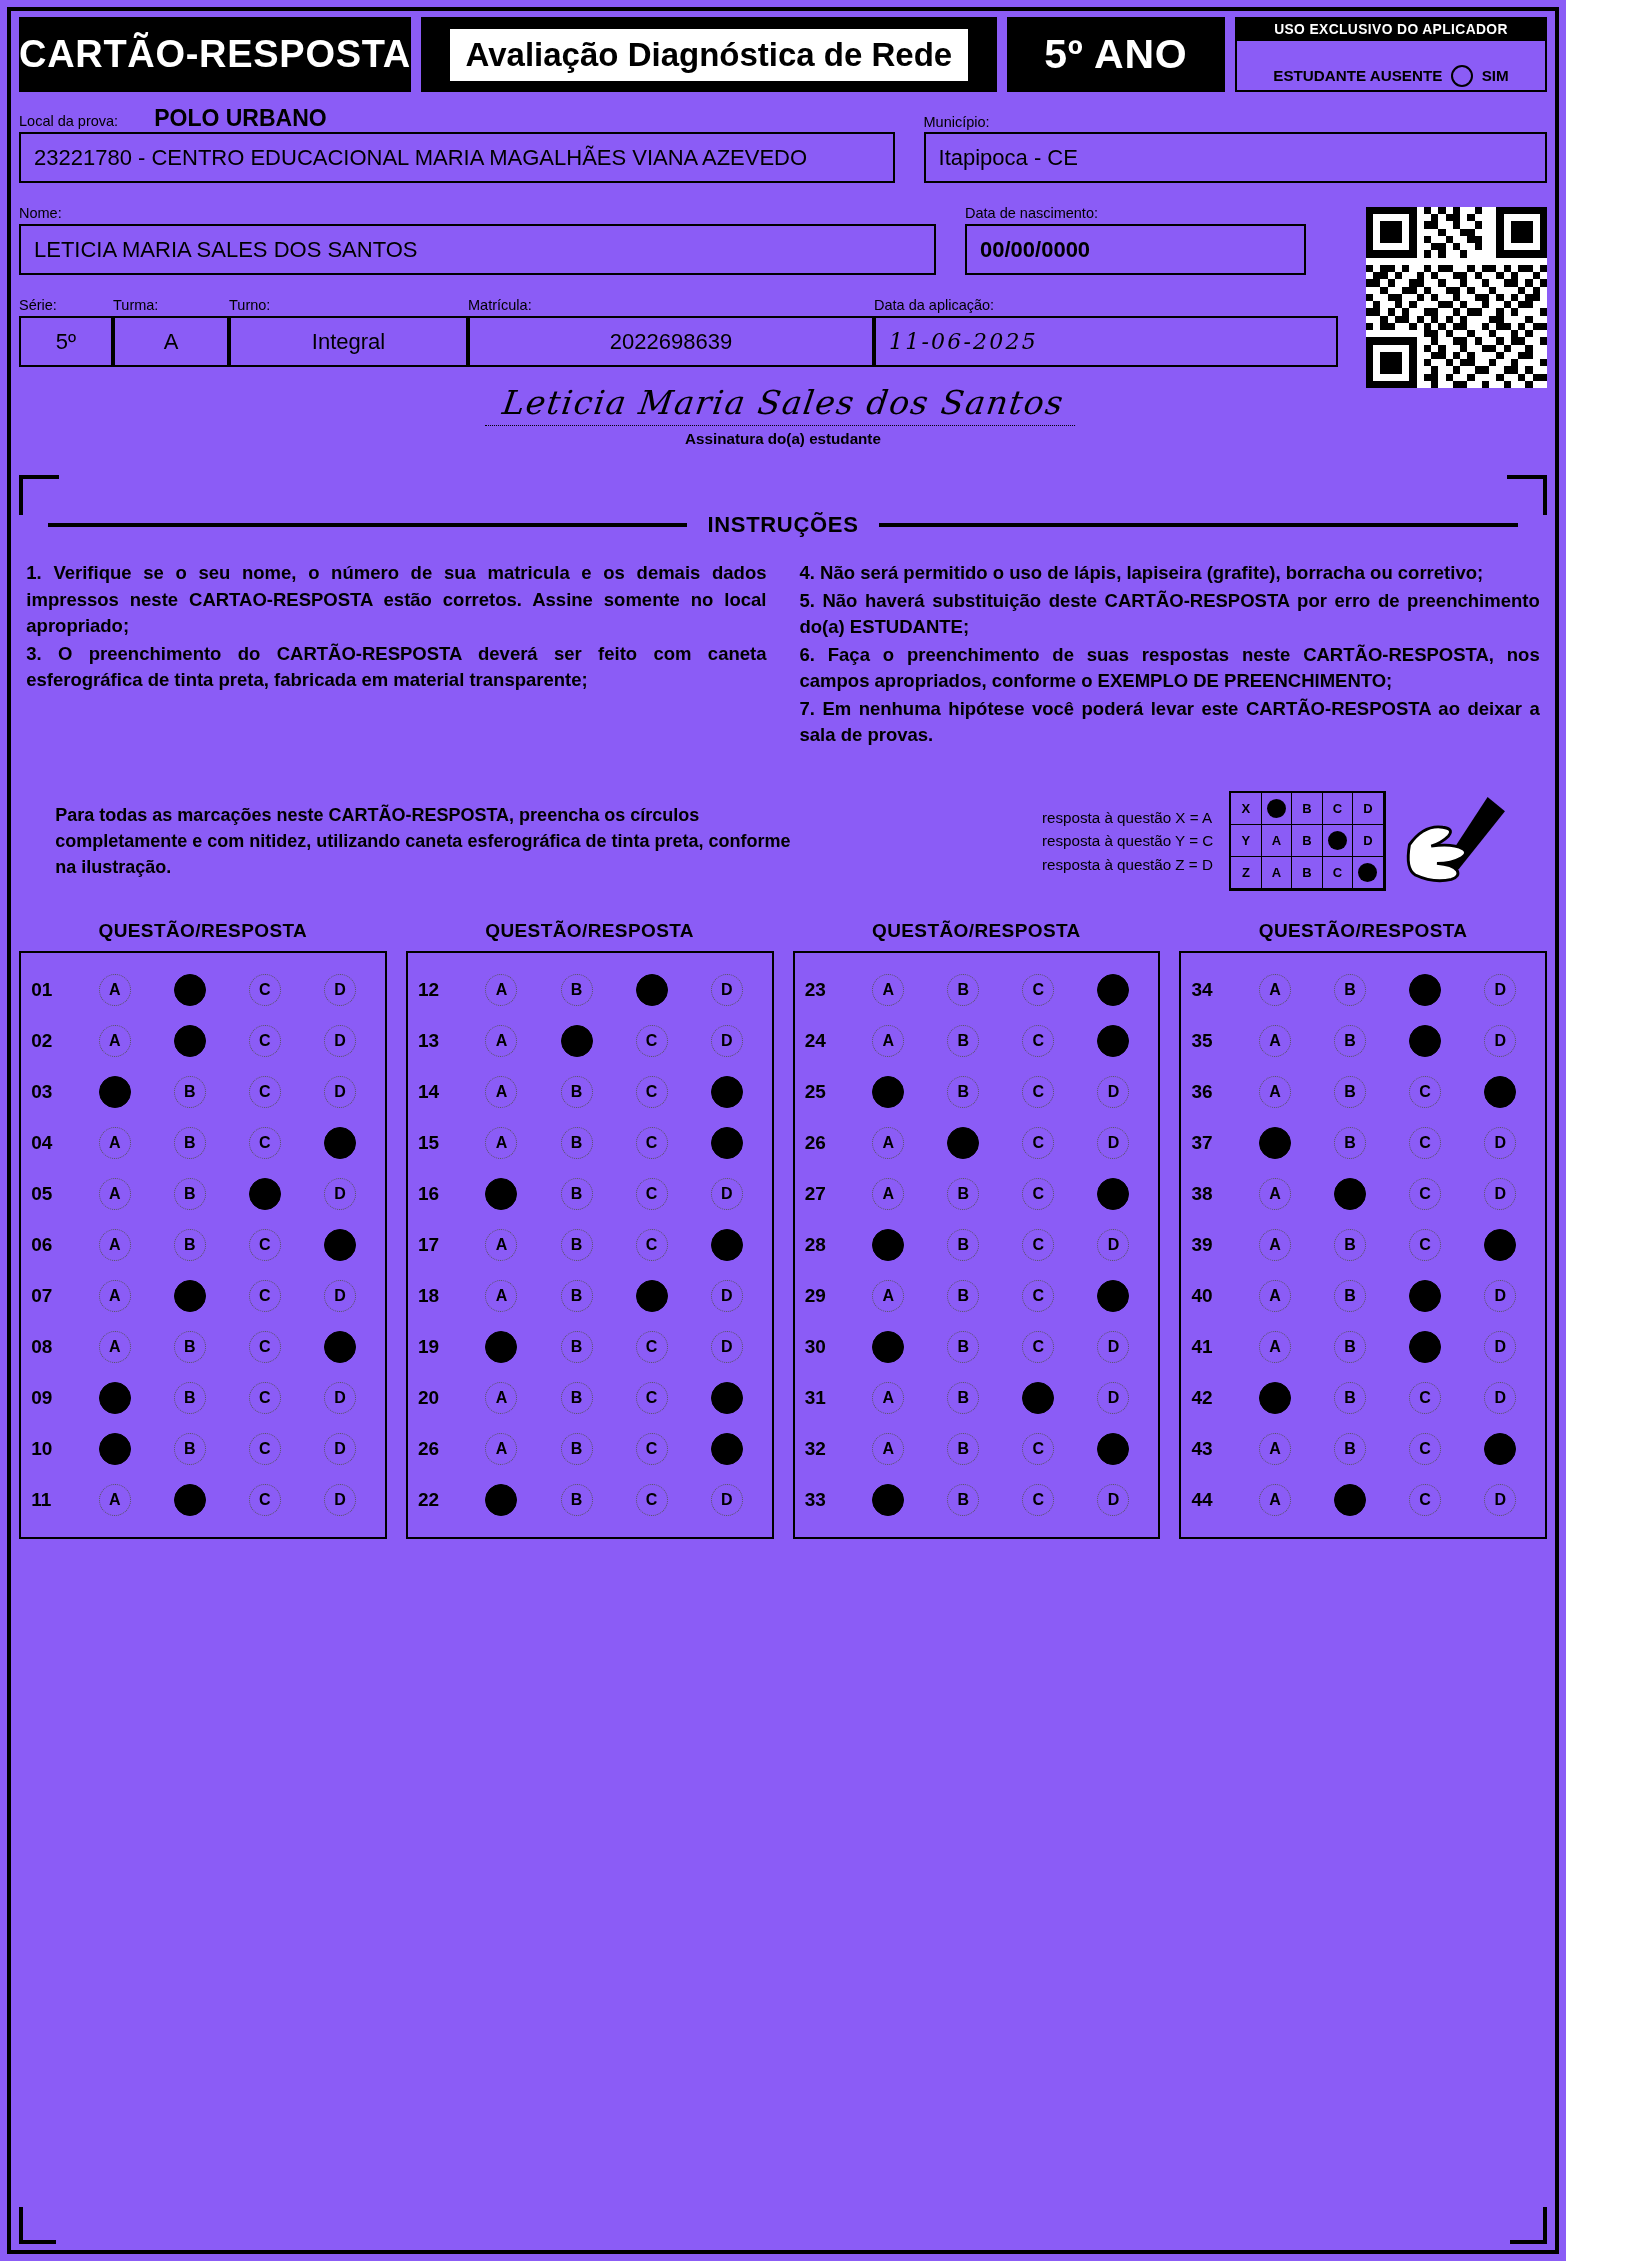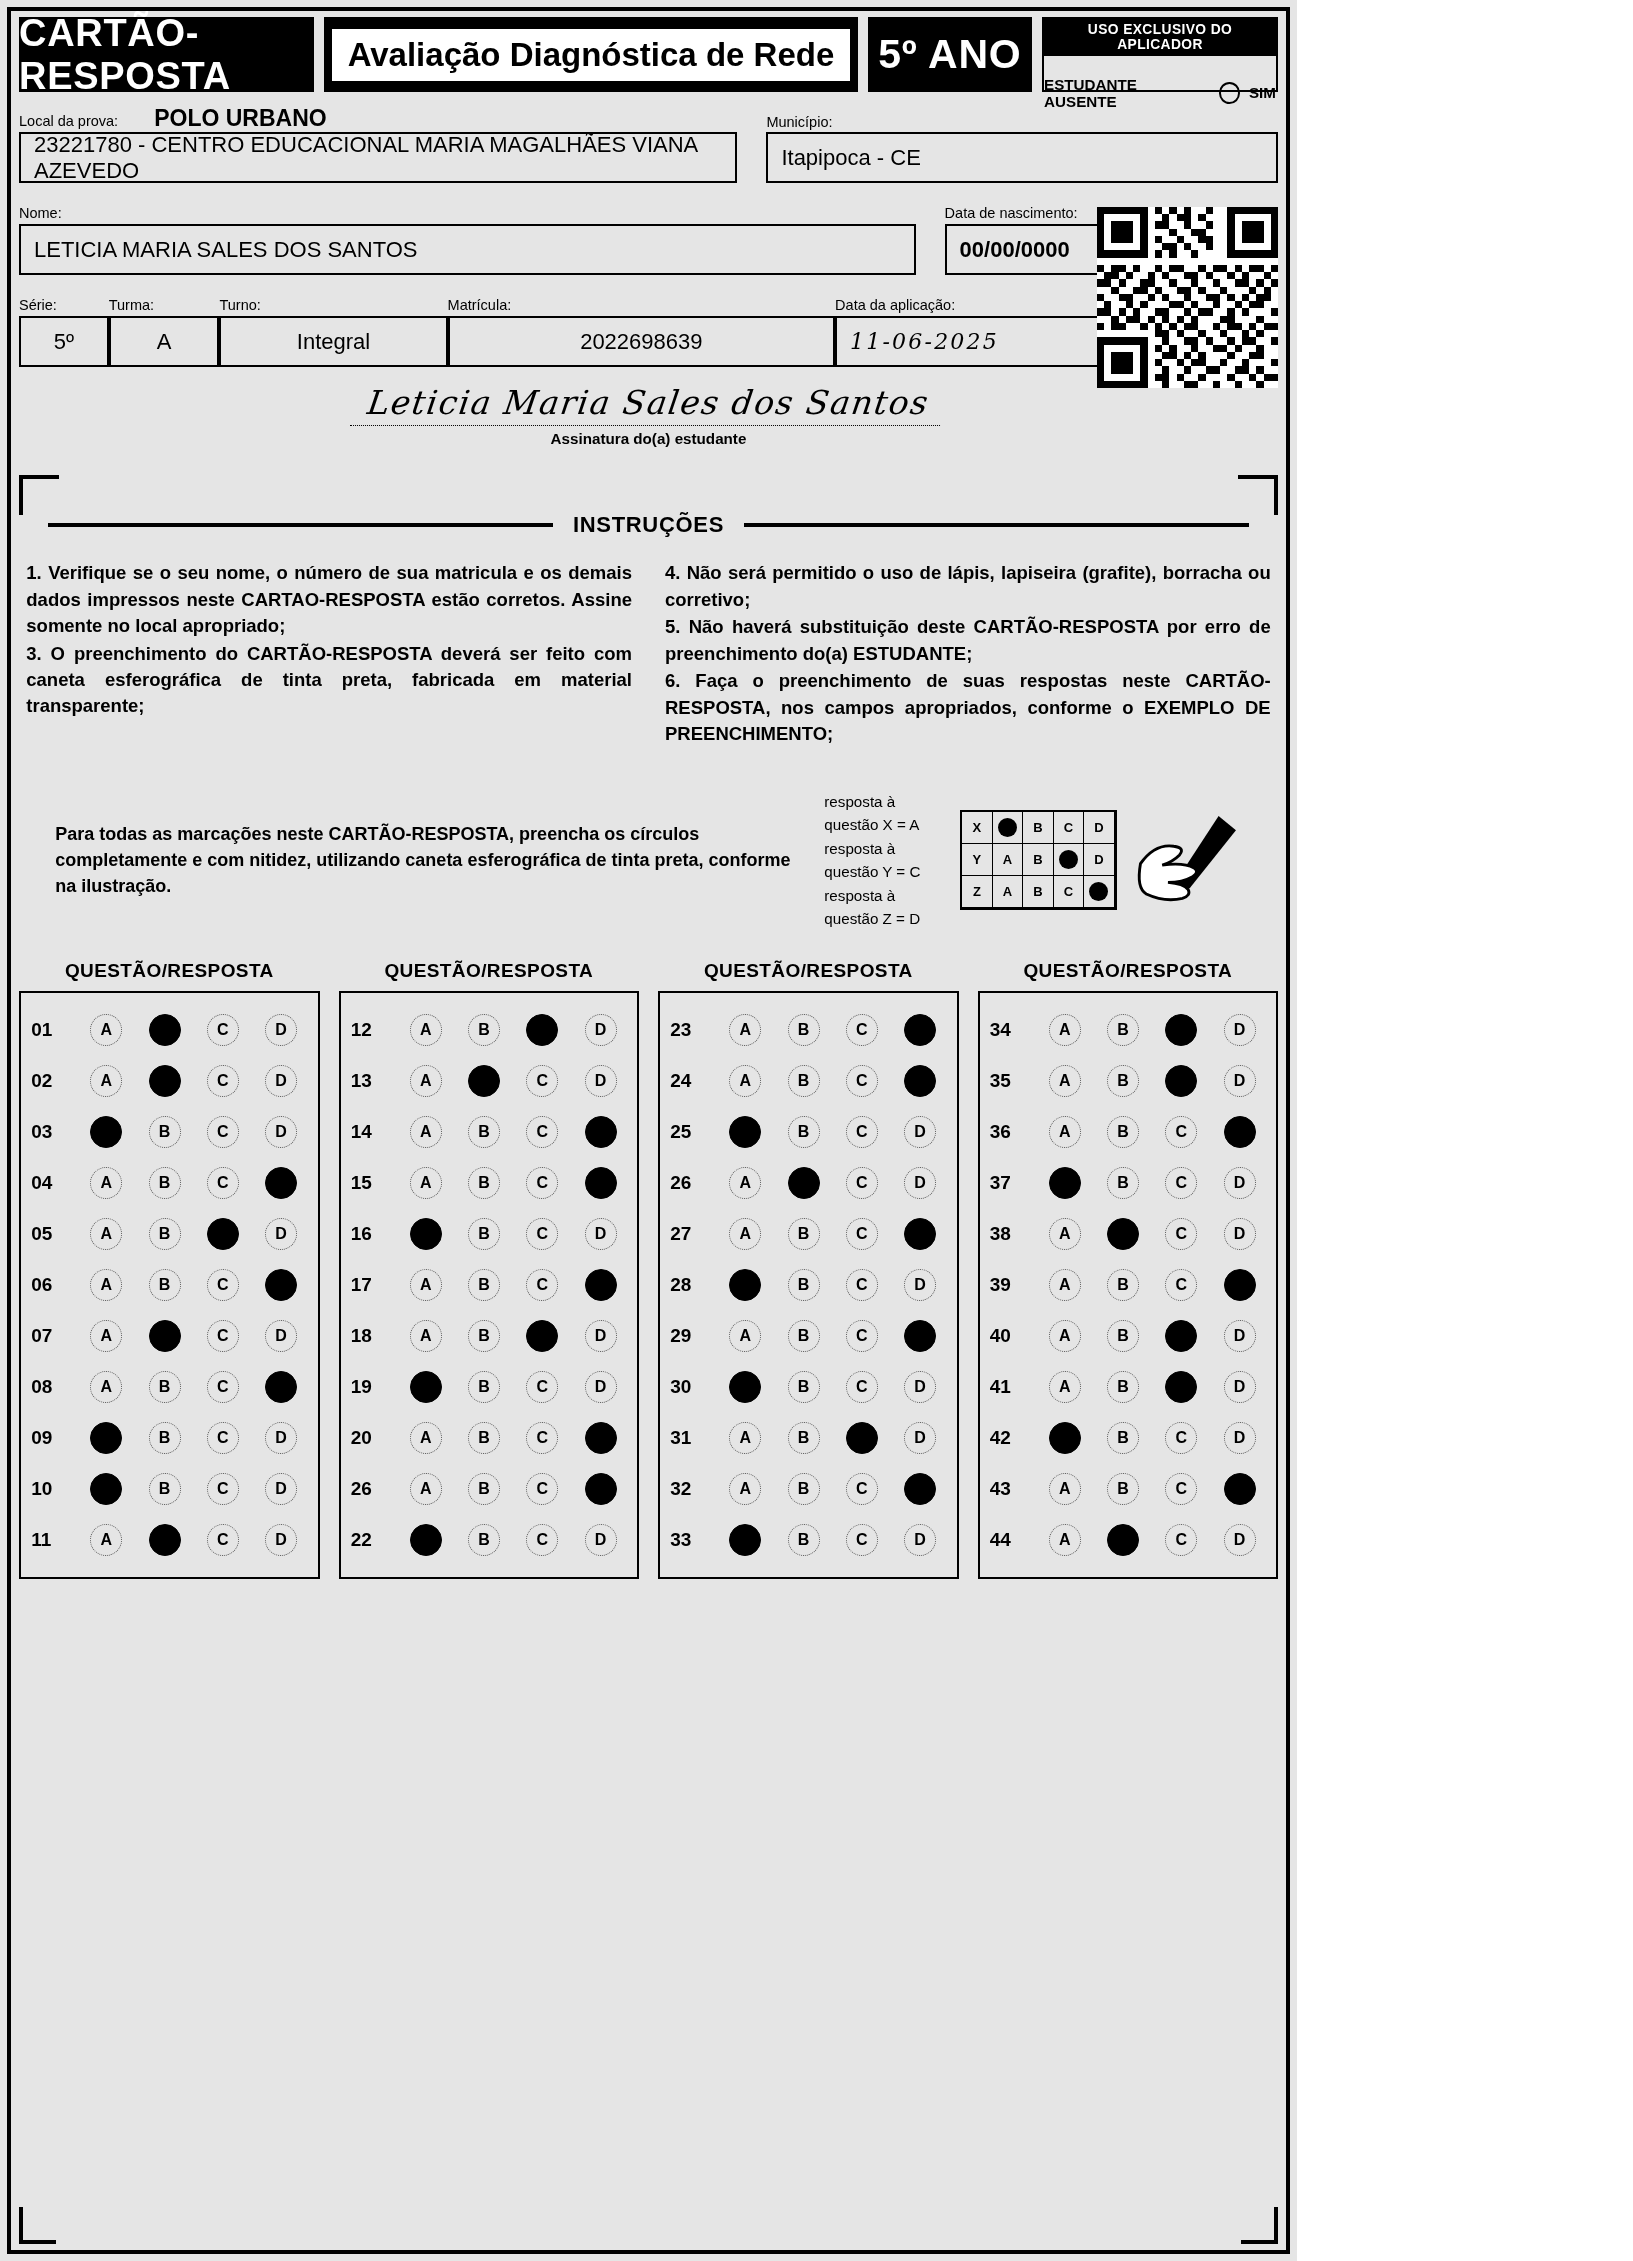--- a/index.html
+++ b/index.html
@@ -6,23 +6,23 @@
     margin: 0;
     padding: 0;
     background: #ffffff;
   }
   body {
     font-family: "Liberation Sans", sans-serif;
     color: #000;
   }
   .page {
     position: relative;
-    width: 1297px;
+    width: 1566px;
     height: 2261px;
-    background: #e5e5e5;
+    background: #8b5cf6;
     box-sizing: border-box;
     overflow: hidden;
     padding-left: 44px;
   }
   .sheet-border {
     position: absolute;
     left: 7.3px;
     top: 7.3px;
     right: 7.3px;
     bottom: 7.3px;
@@ -647,20 +647,21 @@
 
       <div class="instr-cols">
         <div class="instr-col">
           <p>1. Verifique se o seu nome, o número de sua matricula e os demais dados impressos neste CARTAO-RESPOSTA estão corretos. Assine somente no local apropriado;</p>
           <p>3. O preenchimento do CARTÃO-RESPOSTA deverá ser feito com caneta esferográfica de tinta preta, fabricada em material transparente;</p>
         </div>
         <div class="instr-col">
           <p>4. Não será permitido o uso de lápis, lapiseira (grafite), borracha ou corretivo;</p>
           <p>5. Não haverá substituição deste CARTÃO-RESPOSTA por erro de preenchimento do(a) ESTUDANTE;</p>
           <p>6. Faça o preenchimento de suas respostas neste CARTÃO-RESPOSTA, nos campos apropriados, conforme o EXEMPLO DE PREENCHIMENTO;</p>
+          <p>7. Em nenhuma hipótese você poderá levar este CARTÃO-RESPOSTA ao deixar a sala de provas.</p>
         </div>
       </div>
 
       <div class="fill-row">
         <div class="fill-text">Para todas as marcações neste CARTÃO-RESPOSTA, preencha os círculos completamente e com nitidez, utilizando caneta esferográfica de tinta preta, conforme na ilustração.</div>
         <div class="fill-example">
           <div class="example-legend">
             <div>resposta à questão X = A</div>
             <div>resposta à questão Y = C</div>
             <div>resposta à questão Z = D</div>

